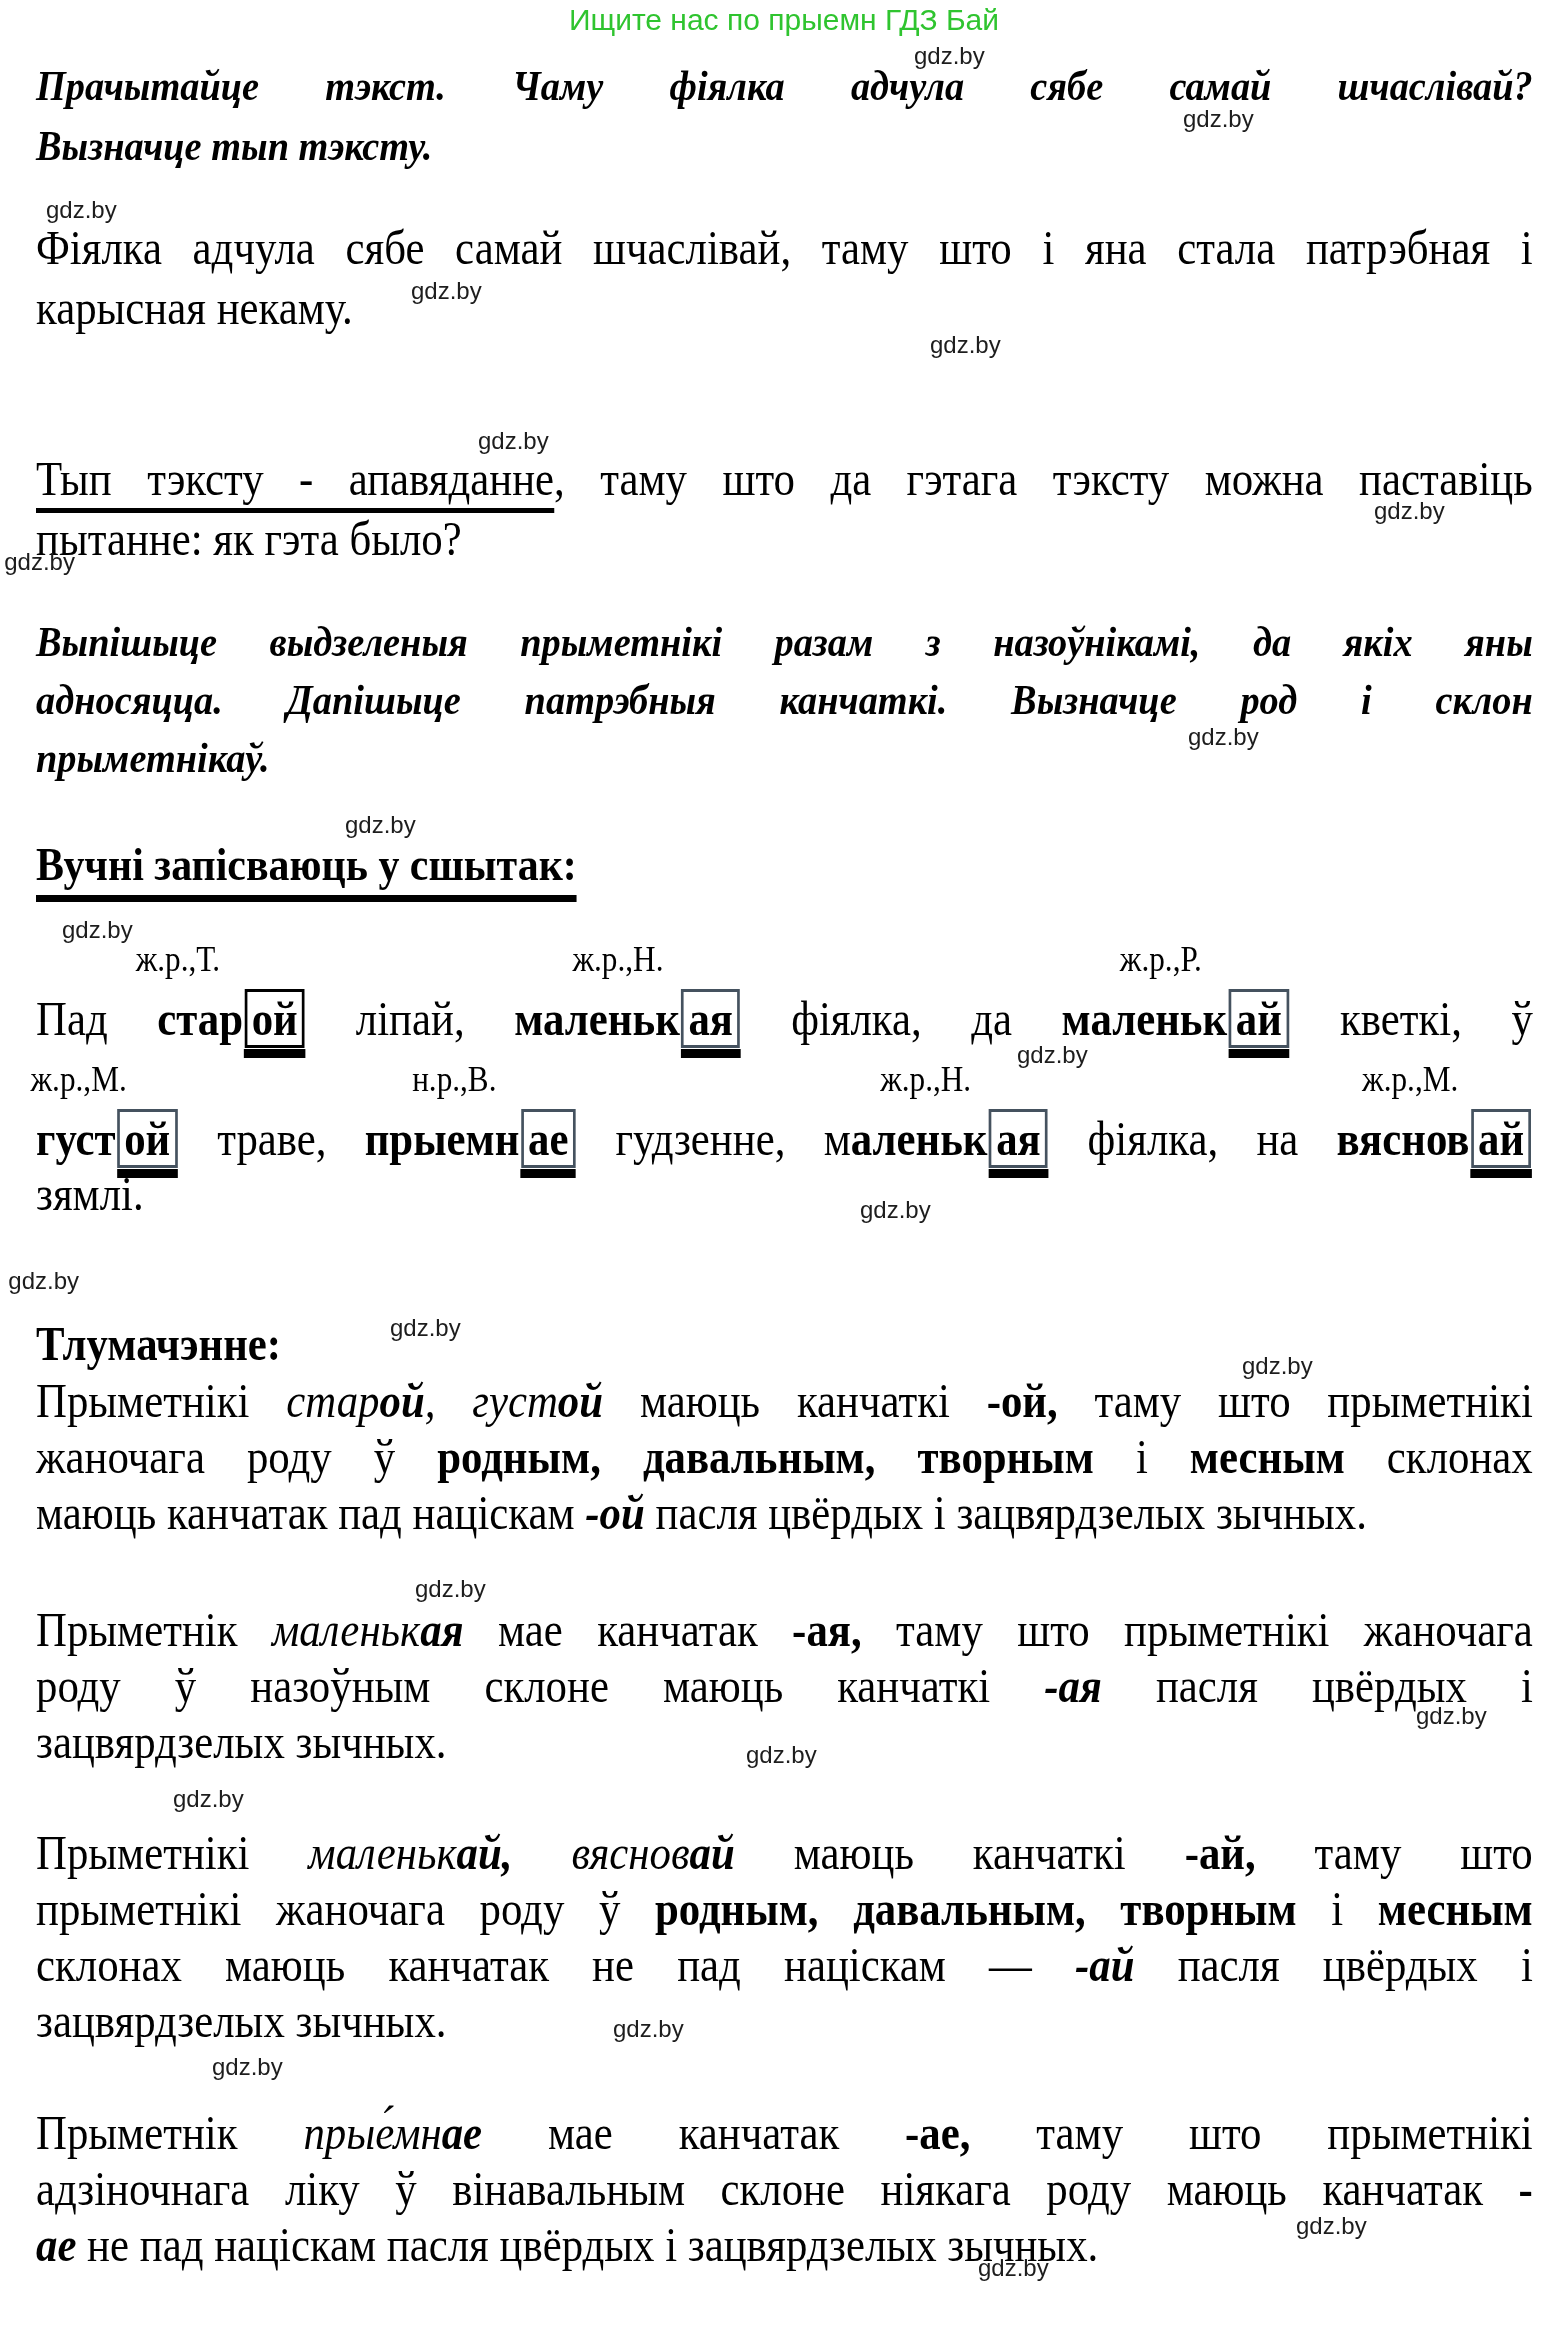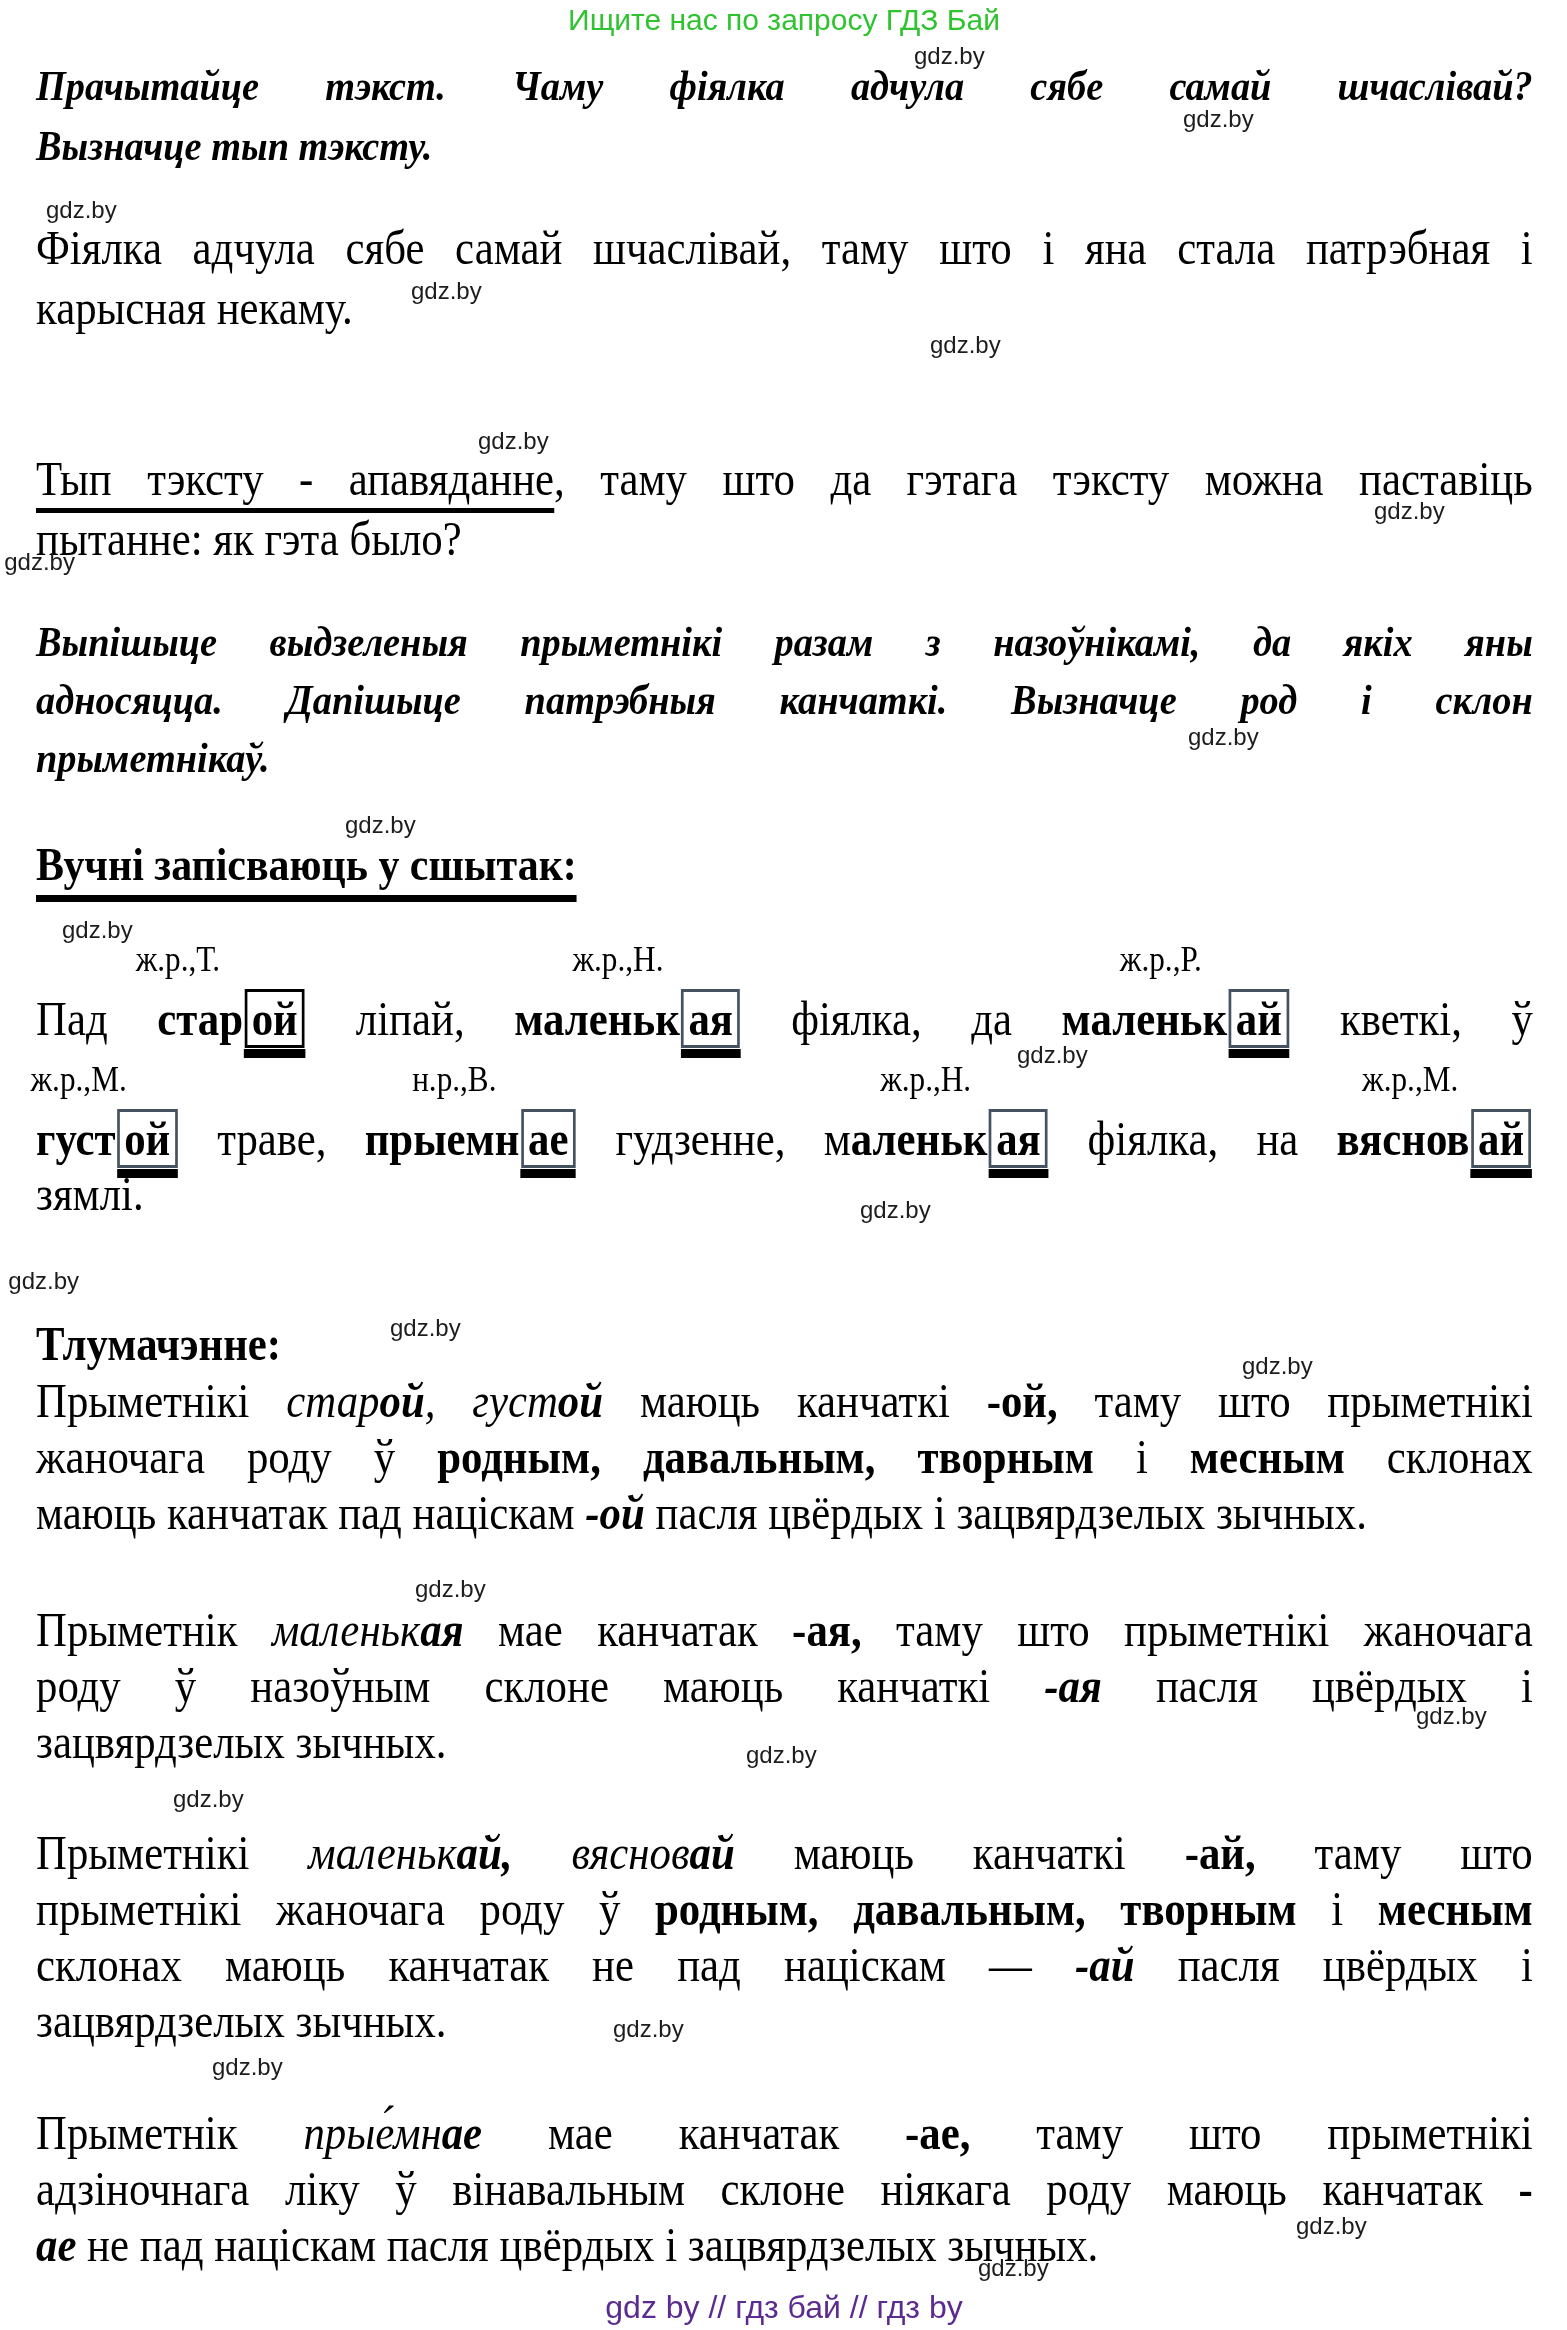--- a/index.html
+++ b/index.html
@@ -28,21 +28,21 @@
   .boxed::after{content:"";position:absolute;left:-3.3px;right:-3.3px;bottom:-12.5px;height:9px;background:#000;}
   .ann{position:absolute;top:-51px;left:-125px;font-weight:normal;font-style:normal;
        font-size:35px;line-height:37px;white-space:nowrap;}
   .explhead{font-size:48px;font-weight:bold;line-height:58px;}
 </style>
 </head>
 <body>
 
 <div id="page">
 
-  <div class="banner" id="banner" style="color: rgb(47, 196, 47);">Ищите нас по запросу ГДЗ Бай</div>
+  <div class="banner" id="banner" style="color: rgb(47, 196, 47);">Ищите нас по прыемн ГДЗ Бай</div>
 
   <div class="content">
 
     <div class="h-bi" style="margin-top:56px;">
       <div class="just">Прачытайце тэкст. Чаму фіялка адчула сябе самай шчаслівай?</div>
       <div>Вызначце тып тэксту.</div>
     </div>
 
     <div class="bodytxt" style="margin-top:42px;">
       <div class="just">Фіялка адчула сябе самай шчаслівай, таму што і яна стала патрэбная і</div>
@@ -96,21 +96,20 @@
     </div>
 
     <div class="expl" style="margin-top:56px;">
       <div class="just"><span>Прыметнік </span><span class="i">прые́мн</span><span class="bi">ае</span><span> мае канчатак </span><span class="b">-ае,</span><span> таму што прыметнікі</span></div>
       <div class="just"><span>адзіночнага ліку ў вінавальным склоне ніякага роду маюць канчатак </span><span class="b">-</span></div>
       <div><span class="bi">ае</span><span> не пад націскам пасля цвёрдых і зацвярдзелых зычных.</span></div>
     </div>
 
   </div>
 
-  <div class="footer" id="footer" style="color: rgb(91, 43, 143);">gdz by  //  гдз бай  //  гдз by</div>
 
 <span class="wm" style="left: 914px; top: 42px;">gdz.by</span>
     <span class="wm" style="left: 1183px; top: 105px;">gdz.by</span>
     <span class="wm" style="left: 46px; top: 196px;">gdz.by</span>
     <span class="wm" style="left: 411px; top: 277px;">gdz.by</span>
     <span class="wm" style="left: 930px; top: 331px;">gdz.by</span>
     <span class="wm" style="left: 478px; top: 427px;">gdz.by</span>
     <span class="wm" style="left: 1374px; top: 497px;">gdz.by</span>
     <span class="wm" style="left: 4.2px; top: 548px;">gdz.by</span>
     <span class="wm" style="left: 1188px; top: 723px;">gdz.by</span>

